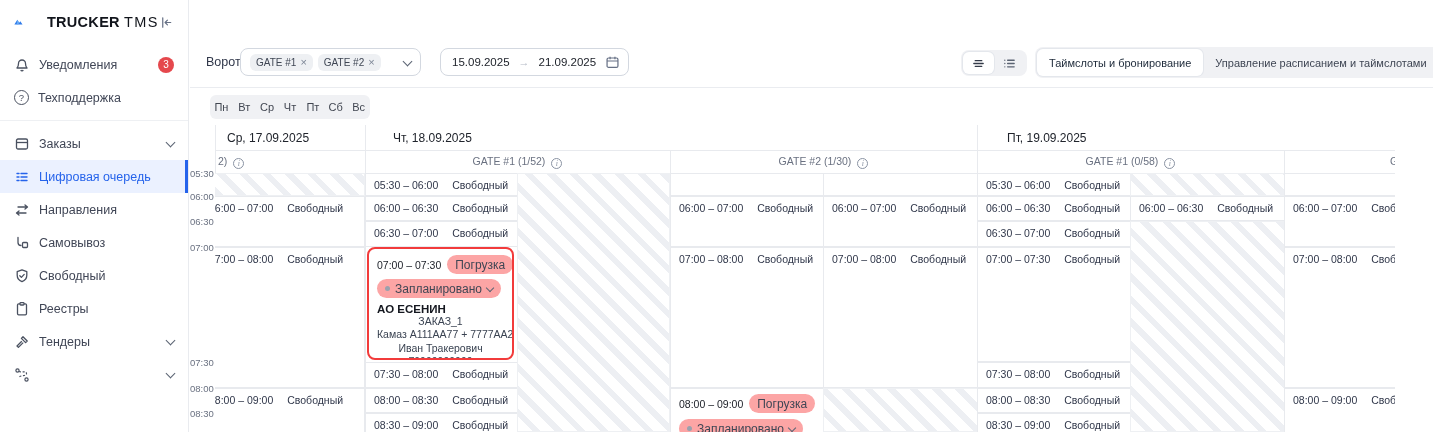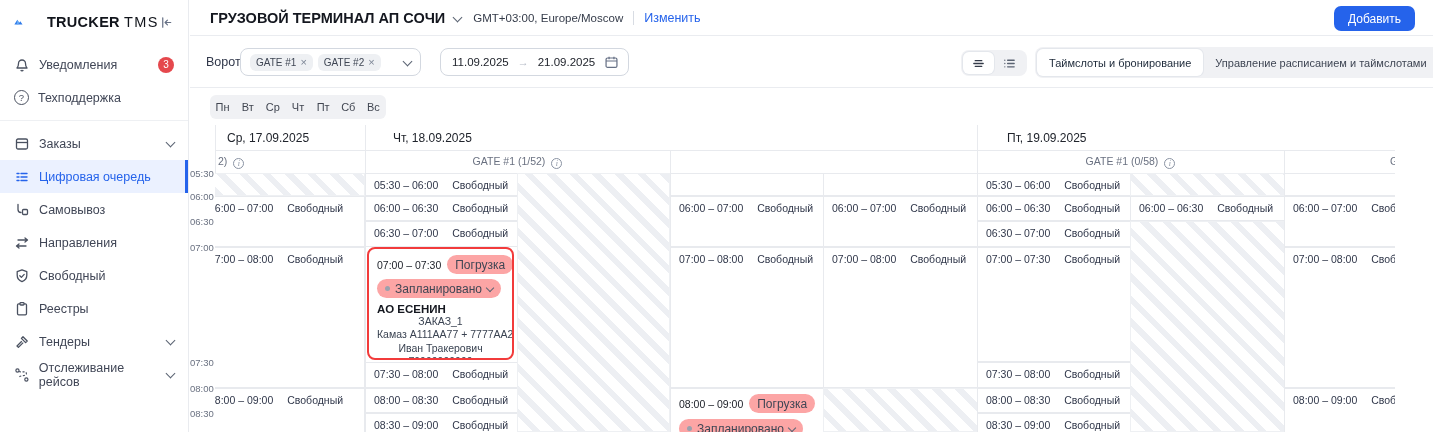--- a/index.html
+++ b/index.html
@@ -37,21 +37,21 @@
   .dates{position:absolute;left:250px;top:11px;width:189px;height:28px;border:1px solid #d3d8e0;border-radius:8px;background:#fff;display:flex;align-items:center;padding:0 11px;box-sizing:border-box;font-size:11.5px;color:#20242c;gap:9px;cursor:pointer;}
   .dates .arr{color:#b4bac6;font-size:11px;}
   .dates .cal-ic{margin-left:auto;display:flex;}
   .vt{position:absolute;left:771px;top:13px;width:66px;height:26px;background:#f0f1f4;border-radius:8px;display:flex;padding:2px;box-sizing:border-box;}
   .vt-btn{flex:1;border-radius:6px;display:flex;align-items:center;justify-content:center;cursor:pointer;}
   .vt-btn.active{background:#fff;box-shadow:0 0 0 1px #e4e7ec;}
   .tabs{position:absolute;left:845px;top:10px;height:31px;background:#f0f1f4;border-radius:8px;display:flex;padding:2px;box-sizing:border-box;font-size:11px;color:#3f4654;}
   .tab{display:flex;align-items:center;padding:0 12px;border-radius:6px;white-space:nowrap;cursor:pointer;}
   .tab.active{background:#fff;box-shadow:0 0 0 1px #e4e7ec;color:#1d2939;}
   
-  .weekbar{position:absolute;left:210px;top:95px;width:176px;height:24px;background:#f0f1f4;border-radius:6px;display:flex;align-items:center;}
+  .weekbar{position:absolute;left:210px;top:95px;width:160px;height:24px;background:#f0f1f4;border-radius:6px;display:flex;align-items:center;}
   .wday{flex:1;font-size:11px;color:#414651;display:flex;align-items:center;justify-content:center;cursor:pointer;}
   
   .calendar{position:absolute;left:190px;top:125px;width:1205px;height:307px;overflow:hidden;}
   .vline{position:absolute;width:1px;background:#e8eaee;}
   .hline{position:absolute;height:1px;background:#e8eaee;}
   .dlabel{position:absolute;top:6px;font-size:12px;color:#20242c;}
   .glabel{position:absolute;top:25px;height:23px;line-height:23px;font-size:10.5px;color:#6a7181;text-align:center;white-space:nowrap;}
   .info{display:inline-block;width:11px;height:11px;border:1px solid #8a93a3;border-radius:50%;font-size:8px;line-height:10px;text-align:center;color:#8a93a3;vertical-align:-1px;margin-left:6px;box-sizing:border-box;font-style:italic;font-family:"Liberation Serif",serif;cursor:pointer;}
   .tlabel{position:absolute;left:0;width:21px;font-size:9.5px;color:#6a7181;text-align:right;white-space:nowrap;}
   .dash{display:inline-block;width:4px;height:1px;background:#cfd4dc;vertical-align:middle;margin-left:2px;}
@@ -111,30 +111,30 @@
         <span class="chev right"></span>
       </div>
       <div class="nav-item active">
         <svg width="16" height="16" viewBox="0 0 16 16">
             <path d="M3 4.5h2M7 4.5h6M3 8h2M7 8h6M3 11.5h2M7 11.5h6" stroke="#2563eb" stroke-width="1.4" stroke-linecap="round"></path>
           </svg>
         <span class="lbl">Цифровая очередь</span>
       </div>
       <div class="nav-item">
         <svg width="16" height="16" viewBox="0 0 16 16">
+            <path d="M11 3l2.5 2L11 7M13.5 5H4M5 9l-2.5 2L5 13M2.5 11H12" stroke="#4a5160" stroke-width="1.3" fill="none" stroke-linecap="round" stroke-linejoin="round"></path>
+          </svg>
+        <span class="lbl">Направления</span>
+      </div>
+      <div class="nav-item">
+        <svg width="16" height="16" viewBox="0 0 16 16">
             <path d="M4 2.5v5a3 3 0 0 0 3 3" fill="none" stroke="#4a5160" stroke-width="1.3" stroke-linecap="round"></path>
             <rect x="8.5" y="7.5" width="5" height="5" rx="1" fill="none" stroke="#4a5160" stroke-width="1.3"></rect>
           </svg>
         <span class="lbl">Самовывоз</span>
-      </div>
-      <div class="nav-item">
-        <svg width="16" height="16" viewBox="0 0 16 16">
-            <path d="M11 3l2.5 2L11 7M13.5 5H4M5 9l-2.5 2L5 13M2.5 11H12" stroke="#4a5160" stroke-width="1.3" fill="none" stroke-linecap="round" stroke-linejoin="round"></path>
-          </svg>
-        <span class="lbl">Направления</span>
       </div>
       <div class="nav-item">
         <svg width="16" height="16" viewBox="0 0 16 16">
             <path d="M8 1.8l4.8 1.8v3.6c0 3.2-1.9 5.2-4.8 6.4-2.9-1.2-4.8-3.2-4.8-6.4V3.6L8 1.8z" fill="none" stroke="#4a5160" stroke-width="1.3" stroke-linejoin="round"></path>
             <path d="M5.8 7.8l1.6 1.6 2.8-3" fill="none" stroke="#4a5160" stroke-width="1.3" stroke-linecap="round" stroke-linejoin="round"></path>
           </svg>
         <span class="lbl">Свободный</span>
       </div>
       <div class="nav-item">
         <svg width="16" height="16" viewBox="0 0 16 16">
@@ -150,50 +150,41 @@
           </svg>
         <span class="lbl">Тендеры</span>
         <span class="chev right"></span>
       </div>
       <div class="nav-item">
         <svg width="16" height="16" viewBox="0 0 16 16">
             <circle cx="3.5" cy="3.5" r="1.6" fill="none" stroke="#4a5160" stroke-width="1.2"></circle>
             <circle cx="12.5" cy="12.5" r="1.6" fill="none" stroke="#4a5160" stroke-width="1.2"></circle>
             <path d="M5 4.5c3 1.2 7-1 7.5 2 .4 2.6-5 1.6-7.5 3.5" fill="none" stroke="#4a5160" stroke-width="1.2" stroke-dasharray="2 1.6"></path>
           </svg>
-        <span class="lbl">Отслеживание рейсов</span>
         <span class="chev right"></span>
       </div>
     </nav>
   </aside>
 
-  <header class="topbar">
-    <span class="title">ГРУЗОВОЙ ТЕРМИНАЛ АП СОЧИ</span>
-    <span class="chev title-chev"></span>
-    <span class="tz">GMT+03:00, Europe/Moscow</span>
-    <span class="sep"></span>
-    <a class="edit">Изменить</a>
-    <button class="add">Добавить</button>
-  </header>
 
   <div class="toolbar">
     <span class="g-lbl">Ворота</span>
     <div class="sel">
       <span class="chip">
         <span>GATE #1</span>
         <span class="x">×</span>
       </span>
       <span class="chip">
         <span>GATE #2</span>
         <span class="x">×</span>
       </span>
       <span class="chev"></span>
     </div>
     <div class="dates">
-      <span>11.09.2025</span>
+      <span>15.09.2025</span>
       <span class="arr">→</span>
       <span>21.09.2025</span>
       <span class="cal-ic">
         <svg width="15" height="15" viewBox="0 0 16 16">
             <rect x="2.2" y="3.2" width="11.6" height="10" rx="1.6" fill="none" stroke="#667085" stroke-width="1.3"></rect>
             <path d="M2.2 6.4h11.6M5.4 1.8v2.8M10.6 1.8v2.8" stroke="#667085" stroke-width="1.3"></path>
           </svg>
       </span>
     </div>
     <div class="vt">
@@ -236,20 +227,23 @@
 
     <div class="dlabel" style="left:37px">Ср, 17.09.2025</div>
     <div class="dlabel" style="left:203px">Чт, 18.09.2025</div>
     <div class="dlabel" style="left:817px">Пт, 19.09.2025</div>
 
     <div class="glabel" style="left:28px">
       <span>2)</span><span class="info">i</span>
     </div>
     <div class="glabel" style="left:175px;width:305px">
       <span>GATE #1 (1/52)</span><span class="info">i</span>
+    </div>
+    <div class="glabel" style="left:480px;width:307px">
+      <span>GATE #2 (1/30)</span><span class="info">i</span>
     </div>
     <div class="glabel" style="left:787px;width:307px">
       <span>GATE #1 (0/58)</span><span class="info">i</span>
     </div>
     <div class="glabel" style="left:1200px">
       <span>GATE #2 (</span>
     </div>
 
     <div class="tlabel" style="top:43px"><span>05:30</span><span class="dash"></span></div>
     <div class="tlabel" style="top:66px"><span>06:00</span><span class="dash"></span></div>

